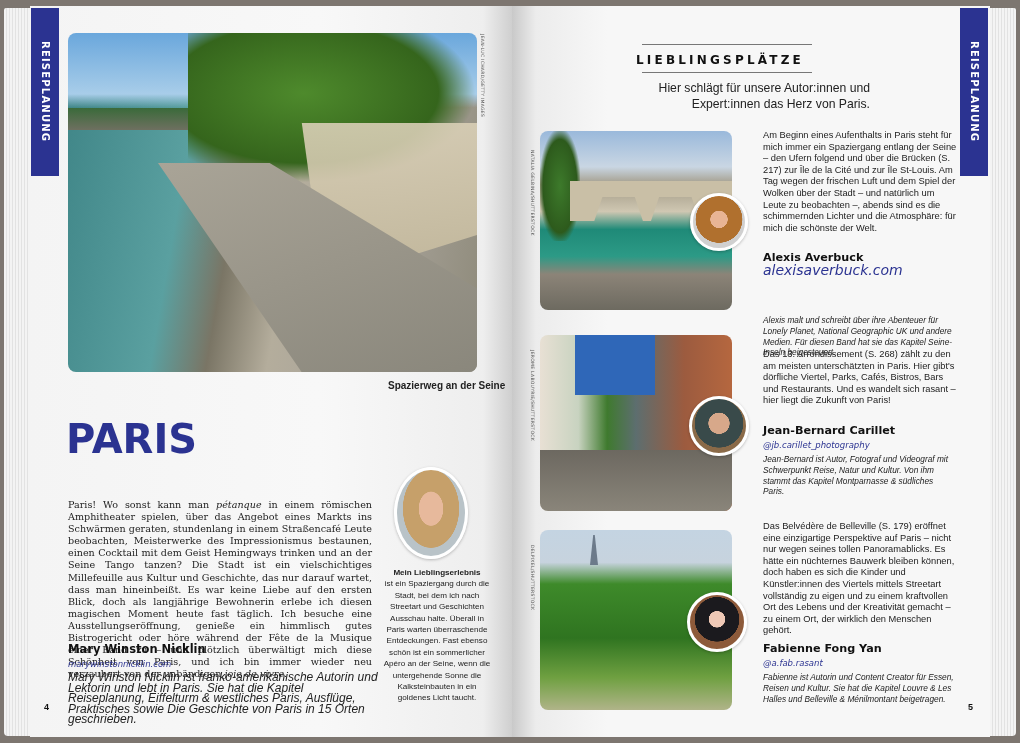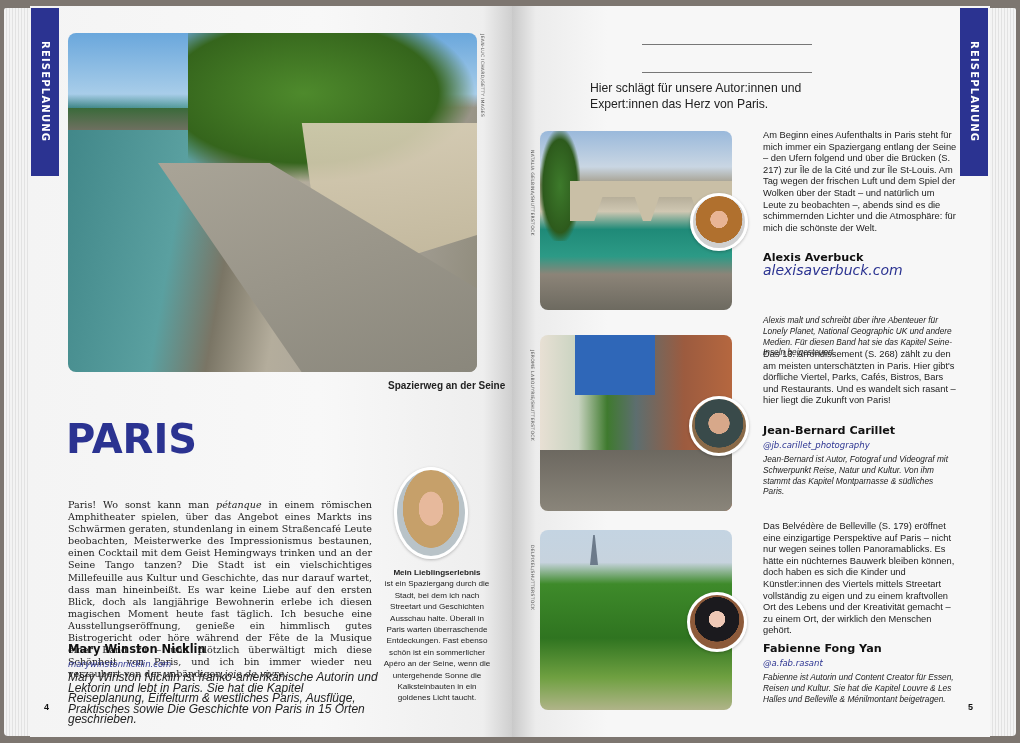--- a/index.html
+++ b/index.html
@@ -85,21 +85,21 @@
   .fav-box { position: absolute; left: 383px; top: 567px; width: 108px; text-align: center;
     font-family: "Liberation Sans", sans-serif; font-size: 8.1px; line-height: 11.4px; color: #222; }
   .fav-box b { font-weight: bold; }
 
   .page-num { position: absolute; font-size: 9px; font-weight: bold; color: #111; }
 
   
   .section-rule { position: absolute; height: 1px; background: #777; }
   .section-title { position: absolute; left: 600px; top: 53px; width: 240px; text-align: center;
     font-size: 12px; font-weight: bold; letter-spacing: 3.2px; color: #111; font-family: "DejaVu Sans", sans-serif; }
-  .section-sub { position: absolute; left: 590px; top: 80px; width: 280px; text-align: left;
+  .section-sub { position: absolute; left: 590px; top: 80px; width: 280px; text-align: right;
     font-size: 12.2px; line-height: 16px; color: #222; font-family: "Liberation Sans", sans-serif; }
 
   .spot-text { position: absolute; left: 763px; width: 196px; font-size: 9.3px; line-height: 11.6px; color: #222;
     font-family: "Liberation Sans", sans-serif; }
   .spot-text b { font-weight: normal; text-align: center; }
 
   .ph1 { left: 540px; top: 131px; width: 192px; height: 179px;
     background: linear-gradient(180deg, #9ab9db 0%, #c9d6e3 20%, #a29a86 30%, #cfc7b2 45%, #1f8a78 55%, #2c9a86 70%, #8c8478 80%, #6d6a60 100%); }
   .ph1 .tree { position: absolute; left: 0; top: 0; width: 40px; height: 110px; background: radial-gradient(ellipse, #3d7a2b 0%, #2d5a1c 60%, transparent 75%); }
   .ph1 .arch { position: absolute; left: 30px; top: 50px; width: 162px; height: 40px; background: #c9bfa6; clip-path: polygon(0 0,100% 0,100% 100%, 80% 100%, 75% 40%, 55% 40%, 50% 100%, 45% 100%, 40% 40%, 20% 40%, 15% 100%, 0 100%); }
@@ -157,20 +157,21 @@
   <div class="author-link" style="left:68px; top:659px; font-size:8.5px;">marywinstonnicklin.com</div>
   <div class="author-bio" style="left:68px; top:672px; width:310px; font-size:12px; line-height:10.5px;">Mary Winston Nicklin ist franko-amerikanische Autorin und Lektorin und lebt in Paris. Sie hat die Kapitel Reiseplanung, Eiffelturm &amp; westliches Paris, Ausflüge, Praktisches sowie Die Geschichte von Paris in 15 Orten geschrieben.</div>
   <div class="page-num" style="left:44px; top:702px;">4</div>
 
   <div class="page page-right"></div>
   <div class="tab tab-right">
     <span>REISEPLANUNG</span>
   </div>
 
   <div class="section-rule" style="left:642px; top:44px; width:170px;"></div>
+  <div class="section-title">LIEBLINGSPLÄTZE</div>
   <div class="section-rule" style="left:642px; top:72px; width:170px;"></div>
   <div class="section-sub">Hier schlägt für unsere Autor:innen und Expert:innen das Herz von Paris.</div>
 
   <div class="photo-credit" style="left:530px; top:150px;">NATALIA GELBINA/SHUTTERSTOCK</div>
   <div class="photo ph1">
     <div class="tree"></div>
     <div class="arch"></div>
   </div>
   <div class="portrait p-alexis"></div>
   <div class="spot-text" style="top:130px;">

